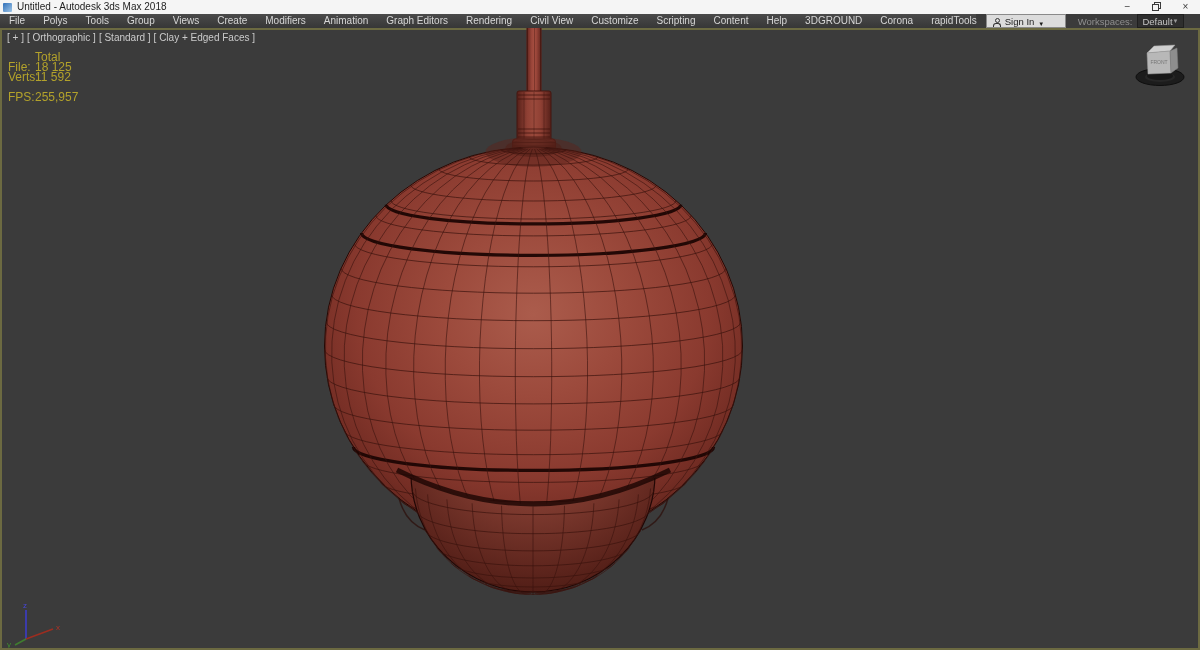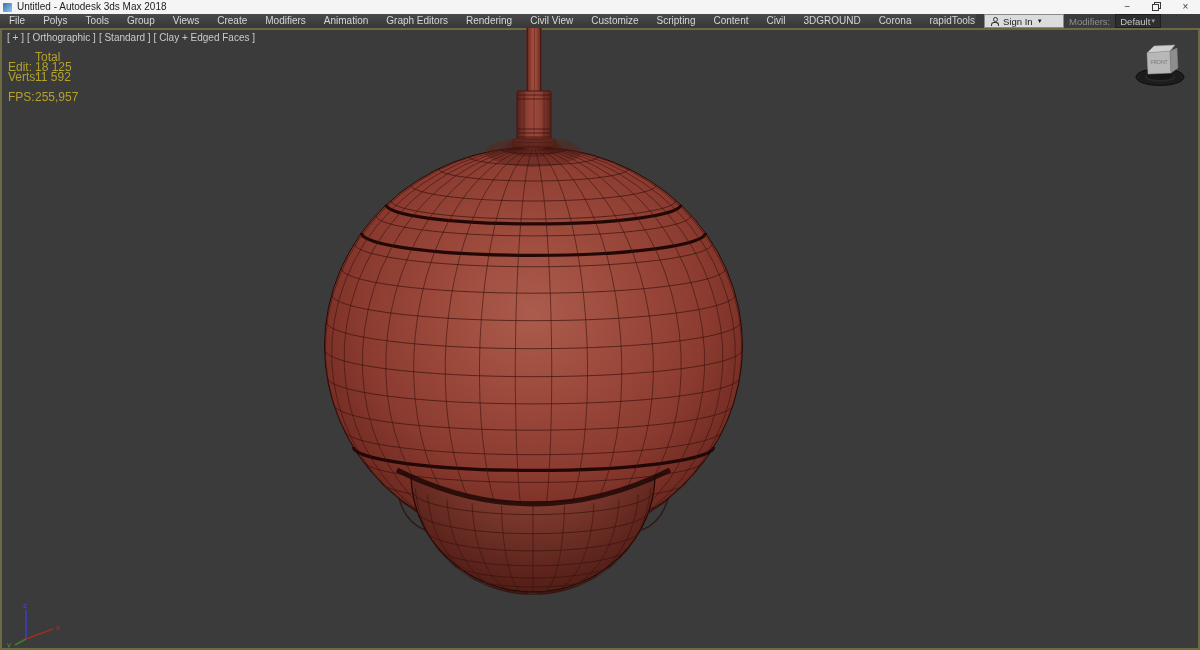--- a/index.html
+++ b/index.html
@@ -16,23 +16,23 @@
   .win-btn{width:29px;text-align:center;font-size:10px;color:#3a3a3a;line-height:14px;cursor:default;}
   .restore-glyph{display:inline-block;position:relative;width:9px;height:9px;top:1px;}
   .rg-back{position:absolute;right:0;top:0;width:5px;height:5px;border:1px solid #3a3a3a;}
   .rg-front{position:absolute;left:0;bottom:0;width:5px;height:5px;border:1px solid #3a3a3a;background:#f5f5f5;}
 
   
   .menubar{position:absolute;top:14px;left:0;width:976px;height:14px;
            background:linear-gradient(#4a4a4a,#373737);display:flex;align-items:center;
            font-size:10px;color:#d6d6d6;}
   .menu-item{padding:0 9px;line-height:14px;white-space:nowrap;cursor:default;}
-  .signin-btn{margin-left:auto;display:flex;align-items:center;gap:4px;background:#dcdcdc;
+  .signin-btn{margin-left:auto;display:flex;align-items:flex-end;gap:4px;background:#dcdcdc;
               border:1px solid #8a8a8a;height:12px;padding:0 6px;font-size:9.5px;color:#1a1a1a;
-              margin-right:5px;min-width:66px;}
+              margin-right:12px;min-width:66px;}
   .dd-arrow{font-size:6px;line-height:6px;}
   .user-icon{position:relative;width:8px;height:9px;}
   .u-head{position:absolute;left:2px;top:0;width:3px;height:3px;border:1px solid #333;border-radius:50%;}
   .u-body{position:absolute;left:0;top:5px;width:6px;height:3px;border:1px solid #333;border-bottom:none;
           border-radius:3px 3px 0 0;}
   .ws-label{color:#8f8f8f;font-size:9.5px;margin-right:5px;}
   .ws-select{width:74px;background:#2e2e2e;border:1px solid #1f1f1f;color:#c4c4c4;font-size:9.5px;
              height:12px;display:flex;align-items:center;justify-content:space-between;
              padding:0 4px;margin-right:4px;}
   .ws-select .dd-arrow{color:#9a9a9a;}
@@ -71,34 +71,34 @@
   <span class="menu-item">Views</span>
   <span class="menu-item">Create</span>
   <span class="menu-item">Modifiers</span>
   <span class="menu-item">Animation</span>
   <span class="menu-item">Graph Editors</span>
   <span class="menu-item">Rendering</span>
   <span class="menu-item">Civil View</span>
   <span class="menu-item">Customize</span>
   <span class="menu-item">Scripting</span>
   <span class="menu-item">Content</span>
-  <span class="menu-item">Civil</span>
+  <span class="menu-item">Help</span>
   <span class="menu-item">3DGROUND</span>
   <span class="menu-item">Corona</span>
   <span class="menu-item">rapidTools</span>
 
   <div class="signin-btn">
     <span class="user-icon">
         <span class="u-head"></span>
         <span class="u-body"></span>
       </span>
     <span>Sign In</span>
     <span class="dd-arrow">▼</span>
   </div>
-  <span class="ws-label">Modifiers:</span>
+  <span class="ws-label">Workspaces:</span>
   <div class="ws-select">
     <span>Default</span>
     <span class="dd-arrow">▼</span>
   </div>
 </div>
 
 <div class="viewport">
 
   <svg id="model" class="model-svg" width="1200" height="622" viewBox="0 0 1200 622">
     <defs>
@@ -226,21 +226,21 @@
 
   <div class="vp-label">
     <span>[ + ]</span>
     <span>[ Orthographic ]</span>
     <span>[ Standard ]</span>
     <span>[ Clay + Edged Faces ]</span>
   </div>
 
   <div class="stats">
     <div class="srow"><span class="slabel"></span><span>Total</span></div>
-    <div class="srow"><span class="slabel">Edit:</span><span>18 125</span></div>
+    <div class="srow"><span class="slabel">File:</span><span>18 125</span></div>
     <div class="srow"><span class="slabel">Verts:</span><span>11 592</span></div>
     <div class="sgap"></div>
     <div class="srow"><span class="slabel">FPS:</span><span>255,957</span></div>
   </div>
 
   <svg class="viewcube" viewBox="0 0 56 56">
     <ellipse cx="28" cy="41" rx="24" ry="8.5" fill="#1c1c1c" stroke="#0e0e0e" stroke-width="1"></ellipse>
     <ellipse cx="28" cy="41" rx="15" ry="5" fill="#262626"></ellipse>
     <ellipse cx="28" cy="40" rx="13" ry="4" fill="#111111" opacity="0.7"></ellipse>
     <polygon points="15,17 22,10 43,9 38,15" fill="#cfcfcf" stroke="#9a9a9a" stroke-width="0.5"></polygon>

